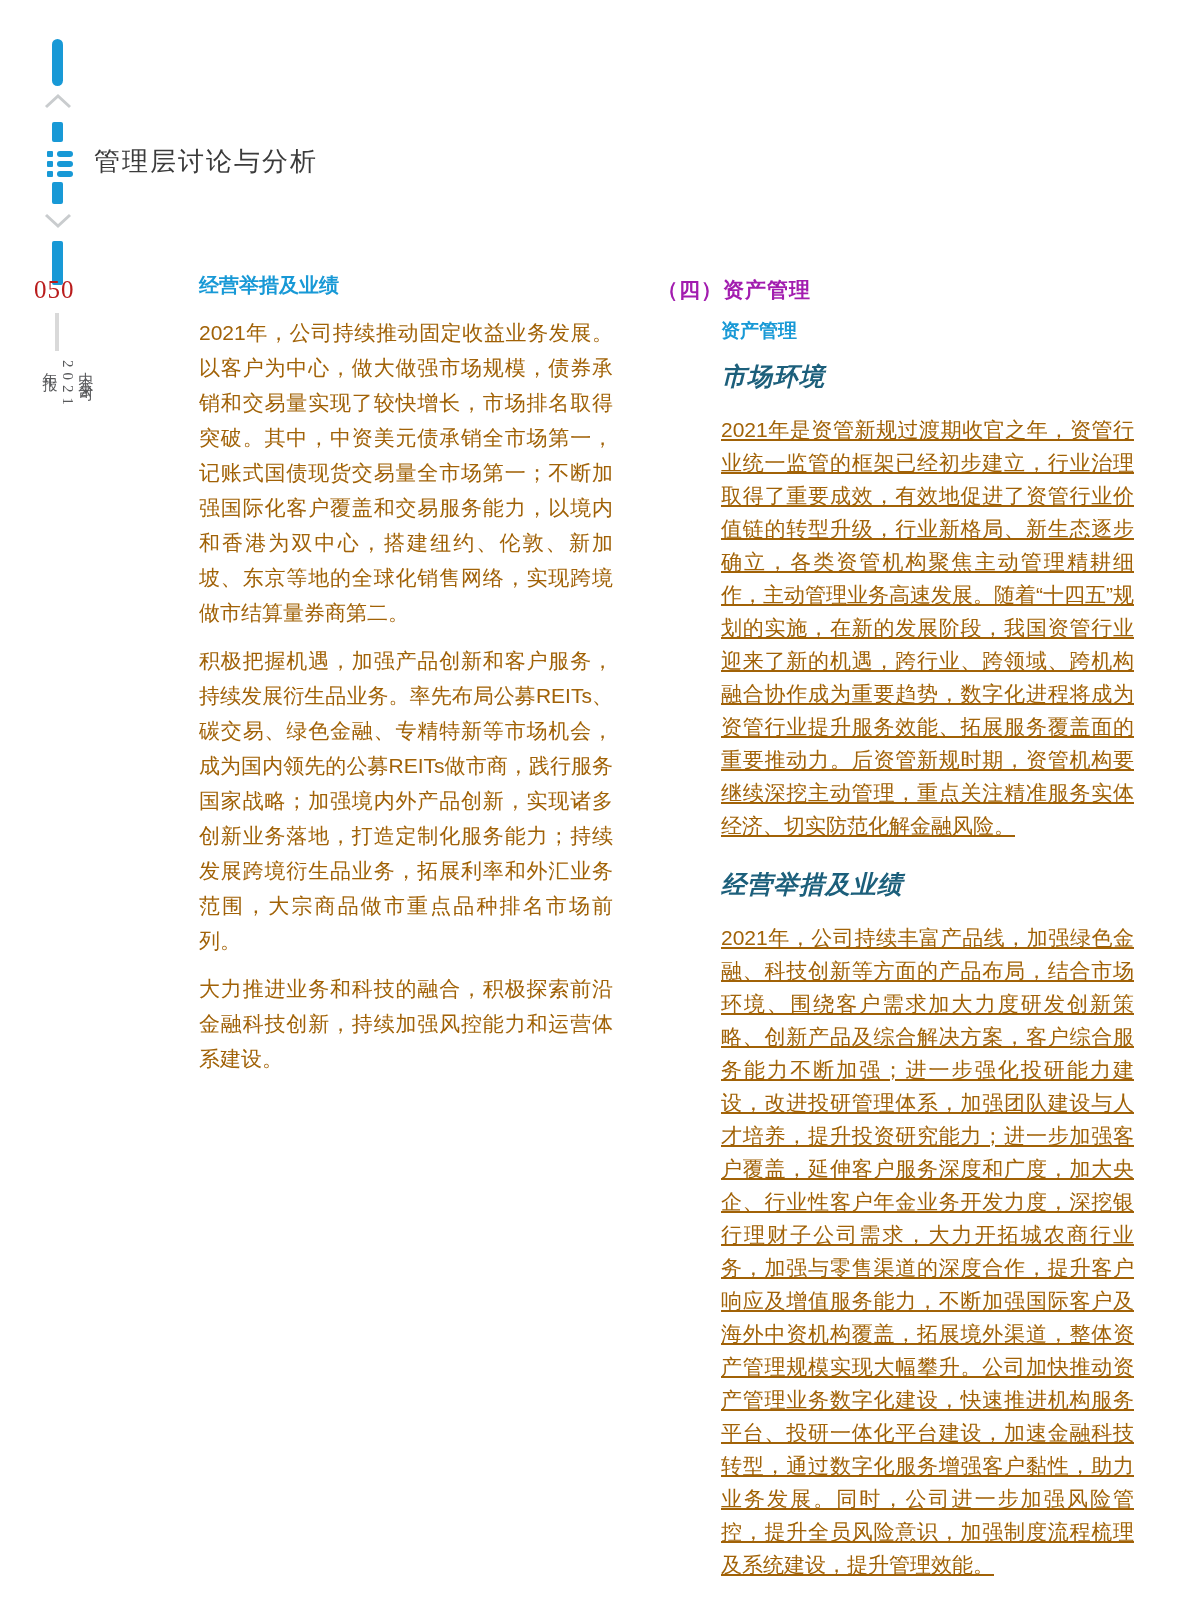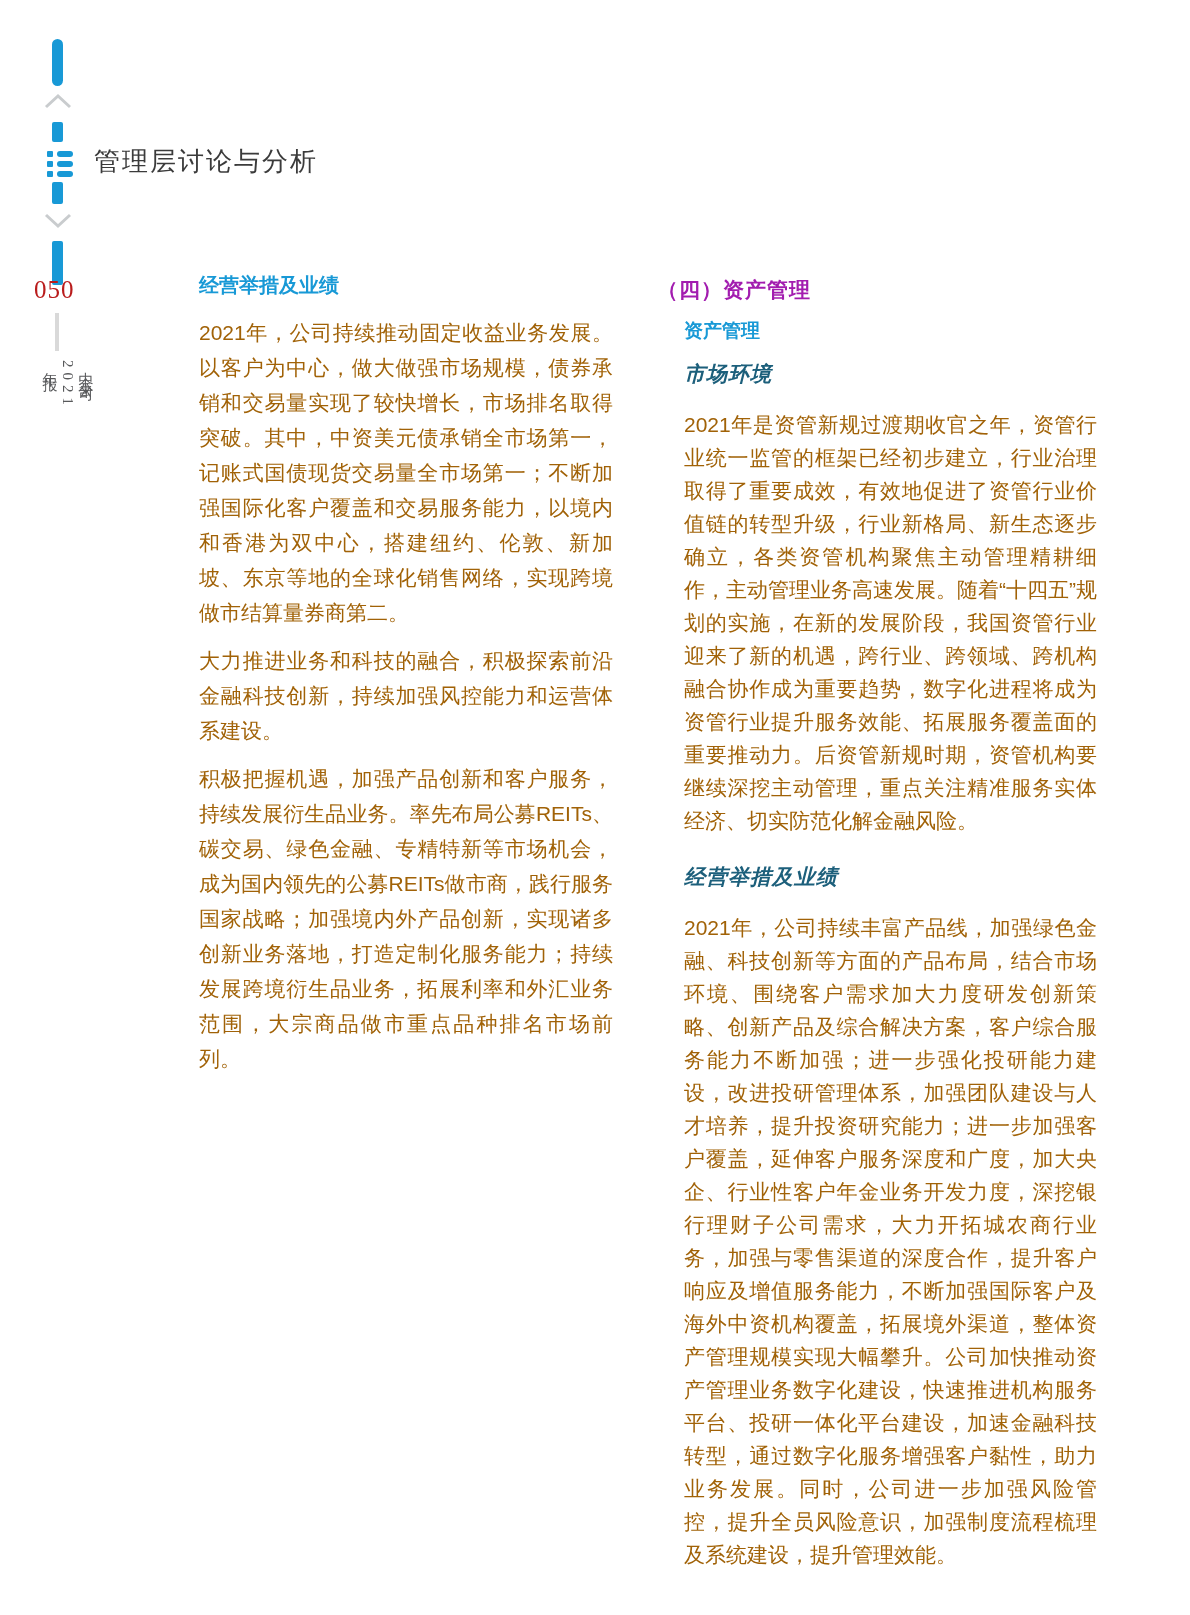--- a/index.html
+++ b/index.html
@@ -47,37 +47,37 @@
   .col{position:absolute;font-size:21px;}
   .col-left{left:199px;top:272px;width:414px;}
   .col-right{left:657px;top:276px;width:456px;}
   .col p{
     margin:0 0 13px 0;
     text-align:justify;
     text-align-last:left;
     color:#a16207;
   }
   .col-left p{line-height:35px;}
-  .col-right p{line-height:33px;}
+  .col-right p{line-height:33px;text-decoration:underline;}
   .h-blue{
     color:#1899d6;font-weight:bold;font-size:20px;
     margin:0 0 16px 0;
   }
   .h-blue.outlook{margin-top:22px;}
   .h-navy{
     color:#a21caf;font-weight:bold;font-size:21px;
     margin:0 0 14px 0;letter-spacing:1px;
   }
-  .r-inner{margin-left:27px;width:413px;}
+  .r-inner{margin-left:64px;width:413px;}
   .h-blue-sub{
     color:#1899d6;font-weight:bold;font-size:19px;
     margin:0 0 16px 0;
   }
   .h-teal{
-    color:#1c5f7b;font-weight:bold;font-style:italic;font-size:21px;
+    color:#1c5f7b;font-weight:bold;font-style:italic;font-size:25px;
     margin:0 0 20px 0;letter-spacing:1px;
   }
   .h-teal.ops{margin-top:26px;}
   .col-right p.market{margin-bottom:0;}
 </style>
 </head>
 <body>
 
 <div class="rail">
   <div class="bar bar1"></div>
@@ -111,22 +111,22 @@
   <div class="pagenum">050</div>
   <div class="rail-tick"></div>
   <div class="side-caption">中金公司 • 2021 年报</div>
 </div>
 
 <div class="page-header">管理层讨论与分析</div>
 
 <div class="col col-left">
   <div class="h-blue">经营举措及业绩</div>
   <p>2021年，公司持续推动固定收益业务发展。以客户为中心，做大做强市场规模，债券承销和交易量实现了较快增长，市场排名取得突破。其中，中资美元债承销全市场第一，记账式国债现货交易量全市场第一；不断加强国际化客户覆盖和交易服务能力，以境内和香港为双中心，搭建纽约、伦敦、新加坡、东京等地的全球化销售网络，实现跨境做市结算量券商第二。</p>
+  <p>积极把握机遇，加强产品创新和客户服务，持续发展衍生品业务。率先布局公募REITs、碳交易、绿色金融、专精特新等市场机会，成为国内领先的公募REITs做市商，践行服务国家战略；加强境内外产品创新，实现诸多创新业务落地，打造定制化服务能力；持续发展跨境衍生品业务，拓展利率和外汇业务范围，大宗商品做市重点品种排名市场前列。</p>
   <p>大力推进业务和科技的融合，积极探索前沿金融科技创新，持续加强风控能力和运营体系建设。</p>
-  <p>积极把握机遇，加强产品创新和客户服务，持续发展衍生品业务。率先布局公募REITs、碳交易、绿色金融、专精特新等市场机会，成为国内领先的公募REITs做市商，践行服务国家战略；加强境内外产品创新，实现诸多创新业务落地，打造定制化服务能力；持续发展跨境衍生品业务，拓展利率和外汇业务范围，大宗商品做市重点品种排名市场前列。</p>
 </div>
 
 <div class="col col-right">
   <div class="h-navy">（四）资产管理</div>
   <div class="r-inner">
     <div class="h-blue-sub">资产管理</div>
     <div class="h-teal">市场环境</div>
     <p class="market">2021年是资管新规过渡期收官之年，资管行业统一监管的框架已经初步建立，行业治理取得了重要成效，有效地促进了资管行业价值链的转型升级，行业新格局、新生态逐步确立，各类资管机构聚焦主动管理精耕细作，主动管理业务高速发展。随着“十四五”规划的实施，在新的发展阶段，我国资管行业迎来了新的机遇，跨行业、跨领域、跨机构融合协作成为重要趋势，数字化进程将成为资管行业提升服务效能、拓展服务覆盖面的重要推动力。后资管新规时期，资管机构要继续深挖主动管理，重点关注精准服务实体经济、切实防范化解金融风险。</p>
     <div class="h-teal ops">经营举措及业绩</div>
     <p>2021年，公司持续丰富产品线，加强绿色金融、科技创新等方面的产品布局，结合市场环境、围绕客户需求加大力度研发创新策略、创新产品及综合解决方案，客户综合服务能力不断加强；进一步强化投研能力建设，改进投研管理体系，加强团队建设与人才培养，提升投资研究能力；进一步加强客户覆盖，延伸客户服务深度和广度，加大央企、行业性客户年金业务开发力度，深挖银行理财子公司需求，大力开拓城农商行业务，加强与零售渠道的深度合作，提升客户响应及增值服务能力，不断加强国际客户及海外中资机构覆盖，拓展境外渠道，整体资产管理规模实现大幅攀升。公司加快推动资产管理业务数字化建设，快速推进机构服务平台、投研一体化平台建设，加速金融科技转型，通过数字化服务增强客户黏性，助力业务发展。同时，公司进一步加强风险管控，提升全员风险意识，加强制度流程梳理及系统建设，提升管理效能。</p>

